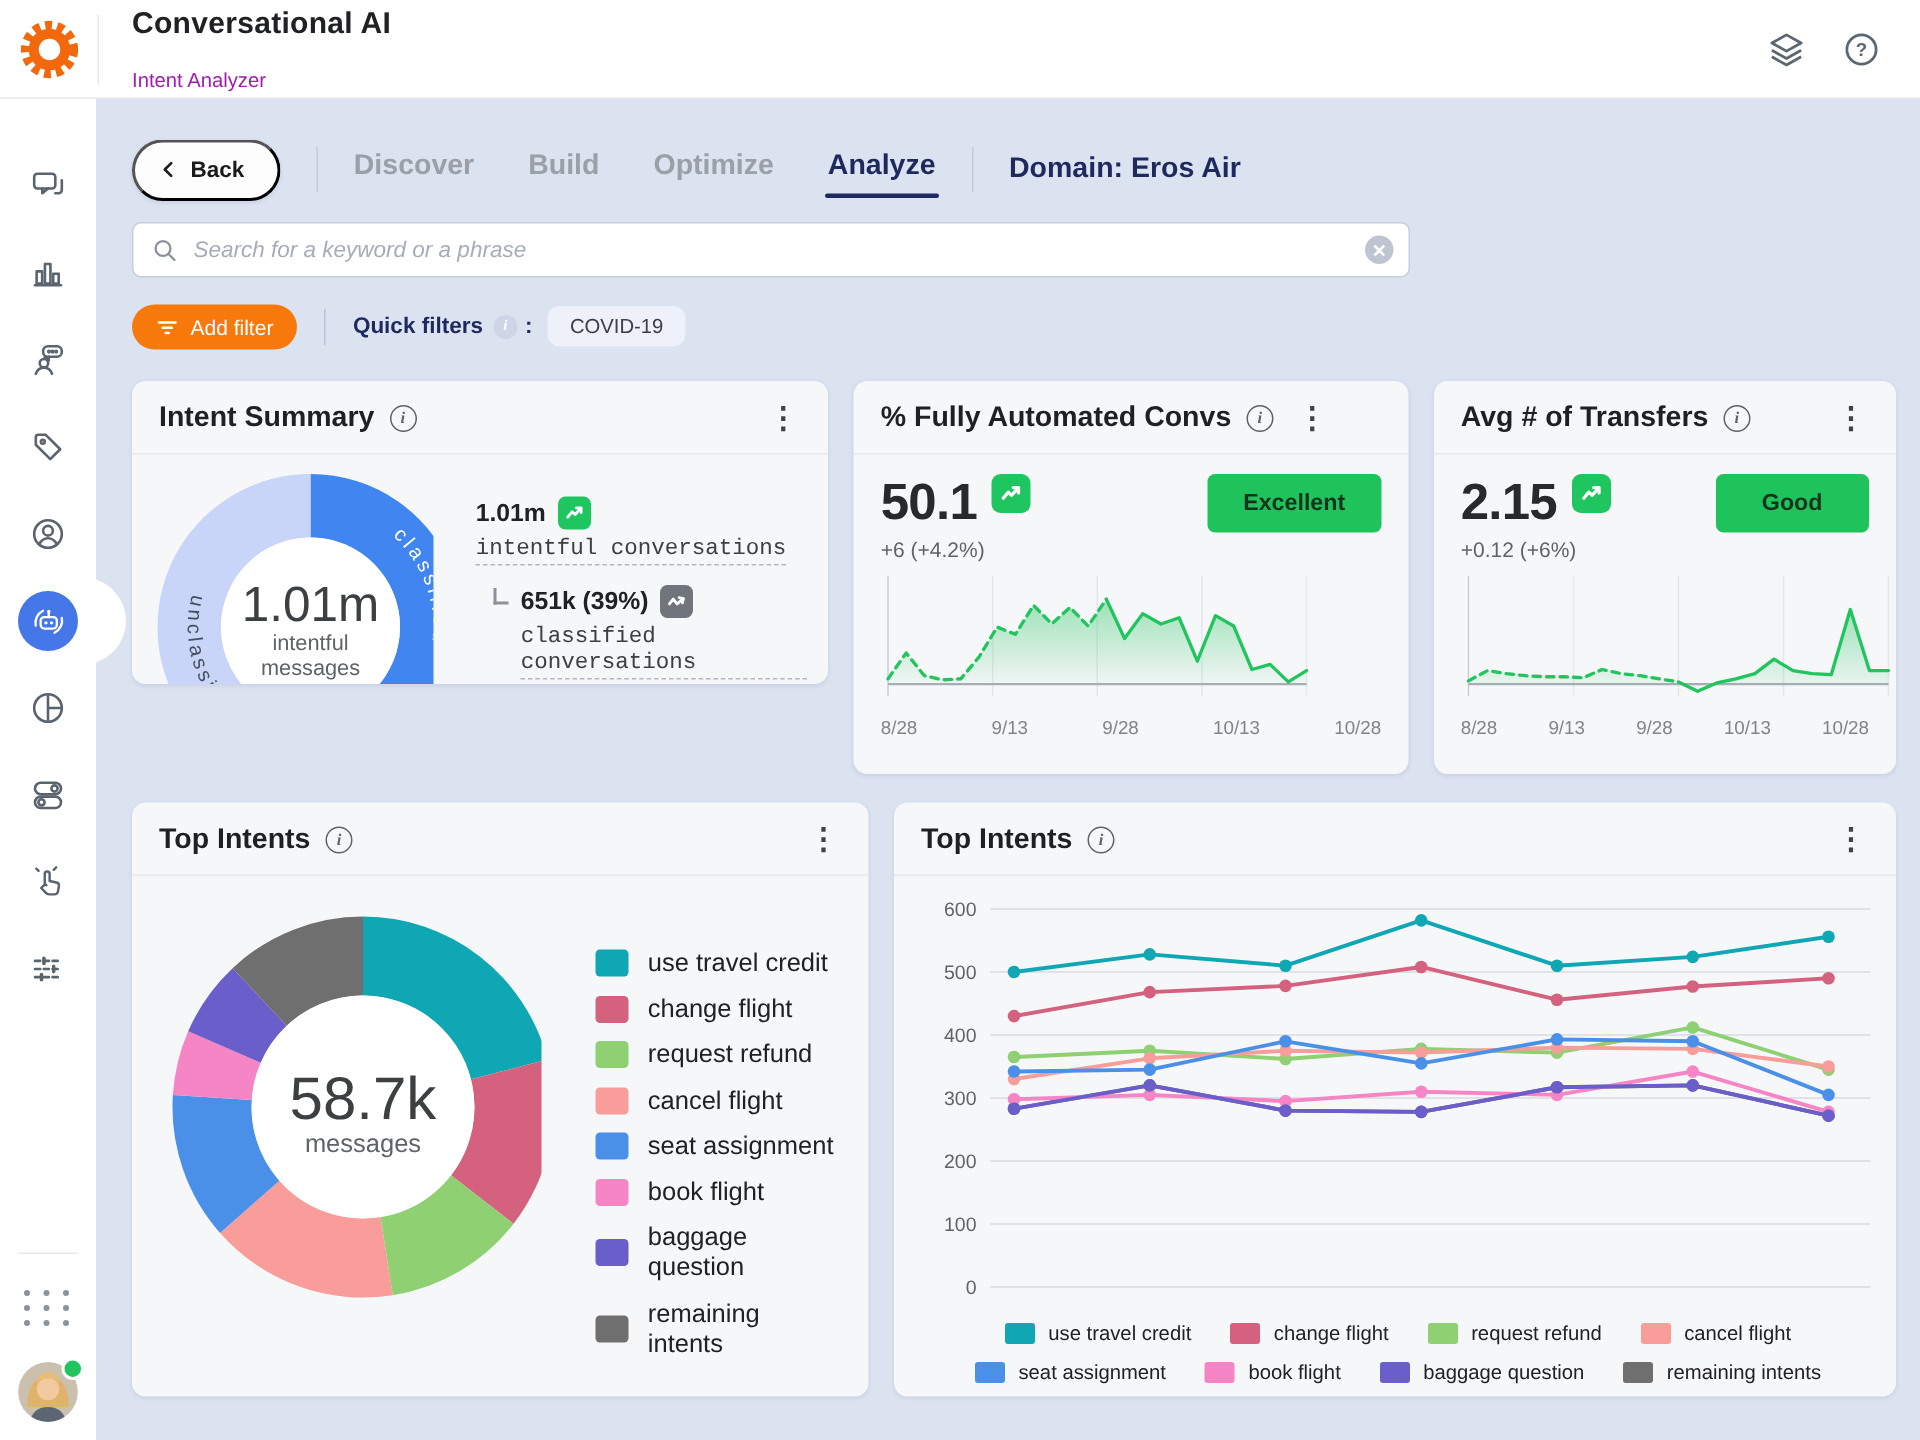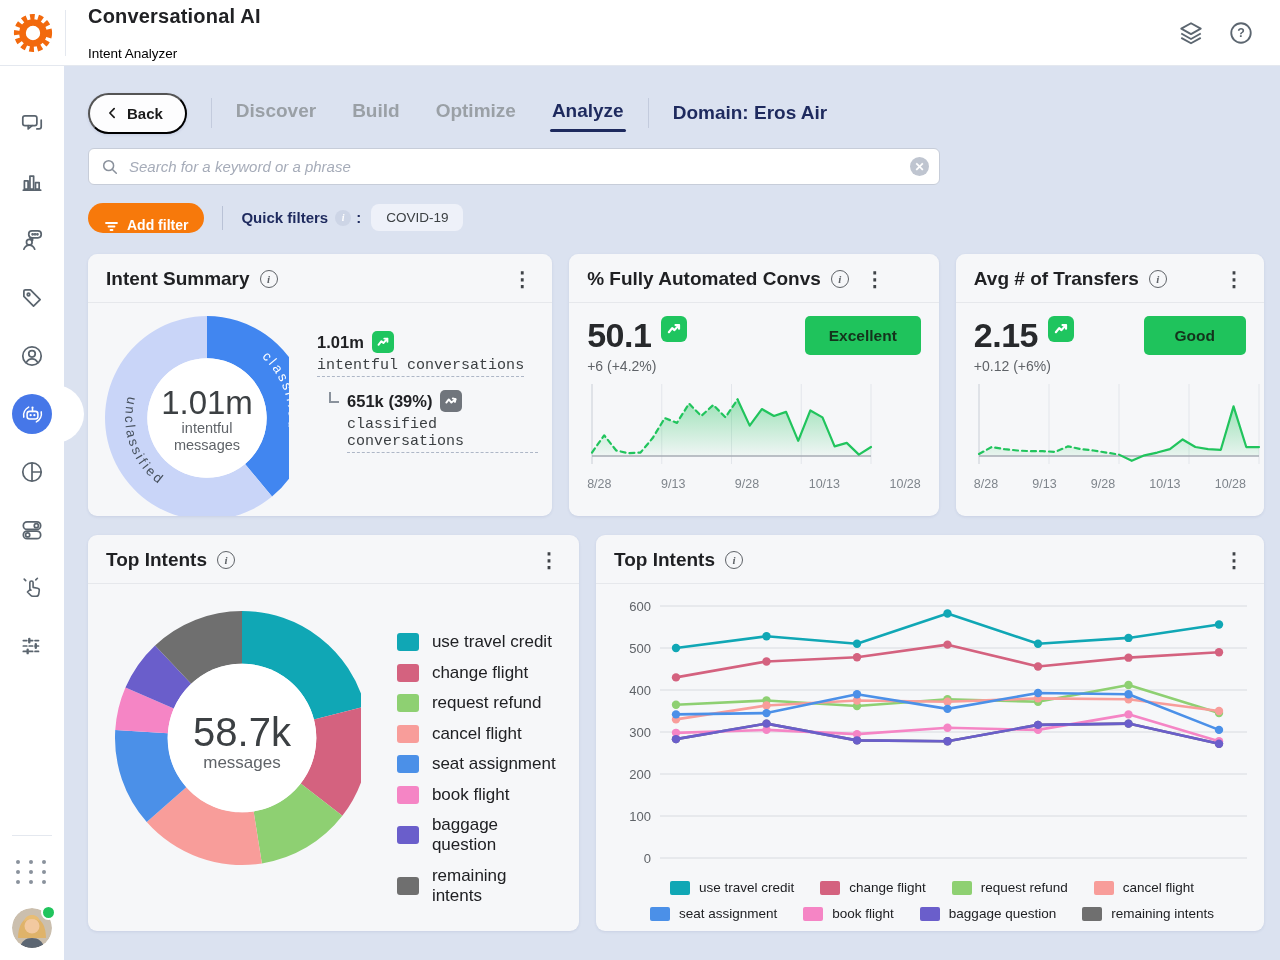--- a/index.html
+++ b/index.html
@@ -5,21 +5,21 @@
   * { margin:0; padding:0; box-sizing:border-box; }
   html,body { width:1280px; height:960px; }
   body { font-family:"Liberation Sans", sans-serif; background:#dbe2f0; overflow:hidden; position:relative; }
   svg text { font-family:"Liberation Sans", sans-serif; }
 
   
   .topbar { position:absolute; top:0; left:0; right:0; height:66px; background:#fff; border-bottom:1px solid #e4e8ef; z-index:5; display:flex; align-items:center; }
   .logo { width:42px; height:42px; margin:0 11px 0 12px; }
   .topbar-divider { width:1px; height:46px; background:#e4e8ef; margin-right:22px; }
   .titles .t1 { font-size:20px; font-weight:700; color:#202124; letter-spacing:.2px; }
-  .titles .t2 { font-size:13.5px; color:#000000; margin-top:18px; }
+  .titles .t2 { font-size:13.5px; color:#a21caf; margin-top:18px; }
   .topbar-right { margin-left:auto; display:flex; align-items:center; gap:24px; padding-right:26px; }
   .hicon { width:26px; height:26px; cursor:pointer; }
 
   
   .sidebar { position:absolute; top:66px; left:0; bottom:0; width:64px; background:#fff; z-index:4; display:flex; flex-direction:column; align-items:center; padding-top:44px; gap:30px; }
   .sb-item { width:28px; height:28px; display:flex; align-items:center; justify-content:center; cursor:pointer; position:relative; }
   .sb-item svg { width:26px; height:26px; }
   .sb-item.active { width:40px; height:40px; margin:-6px 0; }
   .sb-bump { position:absolute; left:6px; top:-9px; width:66px; height:58px; background:#fff; border-radius:29px; z-index:0; }
   .bot-circle { position:relative; z-index:1; width:40px; height:40px; border-radius:50%; background:#4677e8; display:flex; align-items:center; justify-content:center; }
@@ -45,39 +45,39 @@
   .tabs li.active::after { content:""; position:absolute; left:-2px; right:-2px; bottom:-6px; height:3.5px; background:#1e2a5e; border-radius:2px; }
   .domain { font-size:19px; font-weight:700; color:#1e2a5e; }
 
   .search-bar { margin-top:14px; width:852px; height:37px; background:#fff; border:1px solid #c7cdd9; border-radius:6px; display:flex; align-items:center; padding:0 10px 0 12px; }
   .search-bar svg.mag { width:18px; height:18px; margin-right:10px; }
   .search-bar input { flex:1; border:none; outline:none; font-size:15px; font-style:italic; color:#3c4043; background:transparent; font-family:"Liberation Sans",sans-serif; }
   .search-bar input::placeholder { color:#a6acb9; }
   .clear-btn { width:19px; height:19px; border-radius:50%; background:#bfc5d0; color:#fff; font-size:12px; font-weight:700; display:flex; align-items:center; justify-content:center; cursor:pointer; line-height:1; }
 
   .filter-row { margin-top:17px; display:flex; align-items:center; height:31px; }
-  .add-filter { display:flex; align-items:flex-end; gap:8px; background:#f7790b; color:#fff; font-size:14px; font-weight:700; border:none; border-radius:16px; height:30px; padding:0 16px; cursor:pointer; }
+  .add-filter { display:flex; align-items:center; gap:8px; background:#f7790b; color:#fff; font-size:14px; font-weight:400; border:none; border-radius:16px; height:30px; padding:0 16px; cursor:pointer; }
   .load-filters { display:flex; align-items:center; gap:8px; background:#c7d3ef; color:#1e2a5e; font-size:14px; font-weight:700; border:none; border-radius:16px; height:30px; padding:0 15px; margin-left:17px; cursor:pointer; }
   .f-div { width:1px; height:24px; background:#b9c2d6; margin:0 18px; }
   .quick-label { font-size:15px; font-weight:700; color:#1e2a5e; }
   .qinfo { width:16px; height:16px; border-radius:50%; background:#cdd5e6; color:#fff; font-size:10px; font-weight:700; font-style:italic; display:inline-flex; align-items:center; justify-content:center; margin:0 5px 0 7px; font-family:"Liberation Serif",serif; }
   .colon { font-size:15px; font-weight:700; color:#1e2a5e; margin-right:10px; }
   .chip { background:#eef1f9; border-radius:8px; padding:6px 15px; font-size:13.5px; color:#3c4043; cursor:pointer; }
 
   
   .row1 { display:flex; gap:17px; margin-top:21px; }
   .row2 { display:flex; gap:17px; margin-top:19px; }
   .card { background:#f6f7f9; border-radius:9px; box-shadow:0 1px 3px rgba(40,60,120,.10); overflow:hidden; }
   .card-head { display:flex; align-items:center; gap:10px; padding:14px 16px 12px 18px; border-bottom:1px solid #e6e8ec; }
   .card-title { font-size:19px; font-weight:700; color:#1f2023; white-space:nowrap; }
   .cinfo { width:18px; height:18px; border-radius:50%; border:1.6px solid #5f6368; color:#5f6368; font-size:11px; font-style:italic; font-weight:700; display:inline-flex; align-items:center; justify-content:center; font-family:"Liberation Serif",serif; flex:none; }
   .kebab { margin-left:auto; font-size:20px; font-weight:700; color:#3f4348; cursor:pointer; line-height:1; padding:0 4px; }
   .kebab-tight { margin-left:2px; }
 
-  .c-intent { width:491px; height:262px; }
+  .c-intent { width:491px; height:202px; }
   .c-auto { width:391px; height:262px; }
   .c-trans { width:326px; height:262px; }
   .c-donut2 { width:491px; height:396px; }
   .c-lines { flex:1; height:396px; }
 
   
   .is-body { display:flex; padding:12px 14px 0 16px; }
   .is-stats { margin-left:28px; padding-top:16px; display:flex; flex-direction:column; gap:13px; }
   .stat { display:flex; gap:8px; }
   .stat.indent { margin-left:12px; }

